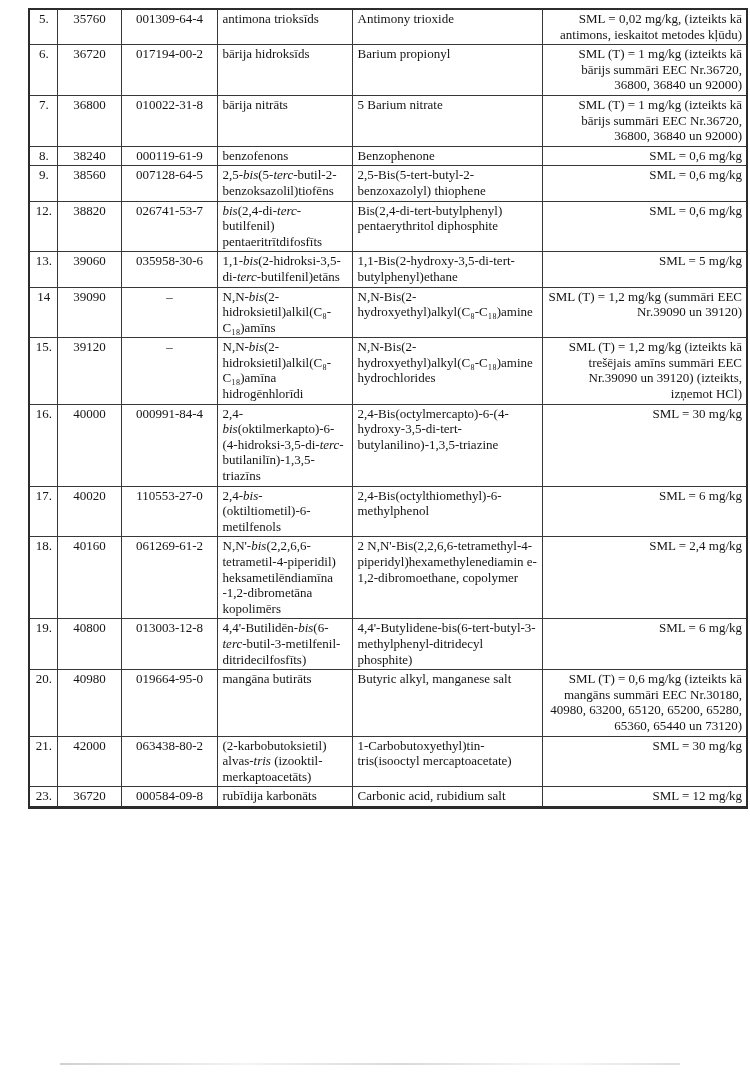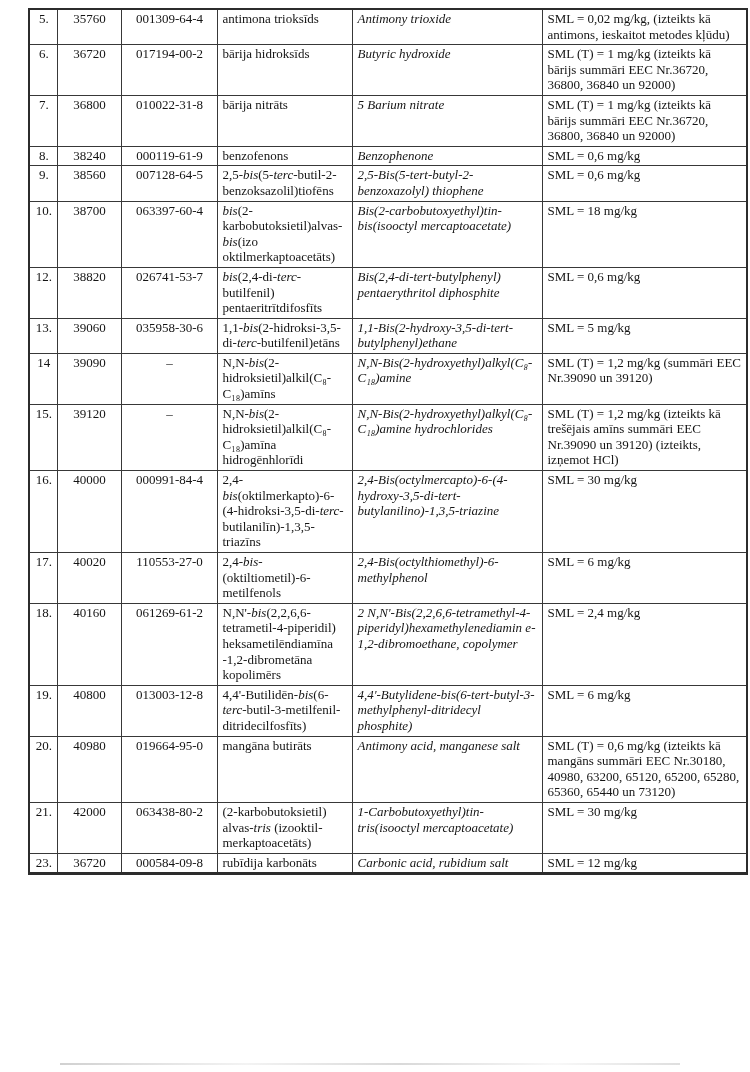--- a/index.html
+++ b/index.html
@@ -40,24 +40,24 @@
     word-wrap: break-word;
   }
   td.cell-row-number,
   td.cell-ref-number,
   td.cell-cas-number {
     text-align: center;
     padding-left: 2px;
     padding-right: 2px;
   }
   td.cell-name-en {
-    font-style: italic;
   }
   td.cell-restriction {
     padding-left: 6px;
+    text-align: right;
   }
   
   .scan-smudge {
     position: absolute;
     left: 60px;
     top: 1063px;
     width: 620px;
     height: 2px;
     background: linear-gradient(90deg, #bdbdbd, #eeeeee 30%, #c9c9c9 55%, #f5f5f5 80%, #d0d0d0);
     opacity: 0.7;
@@ -83,21 +83,21 @@
           <td class="cell-cas-number">001309-64-4</td>
           <td class="cell-name-lv">antimona trioksīds</td>
           <td class="cell-name-en">Antimony trioxide</td>
           <td class="cell-restriction">SML = 0,02 mg/kg, (izteikts kā antimons, ieskaitot metodes kļūdu)</td>
         </tr>
         <tr>
           <td class="cell-row-number">6.</td>
           <td class="cell-ref-number">36720</td>
           <td class="cell-cas-number">017194-00-2</td>
           <td class="cell-name-lv">bārija hidroksīds</td>
-          <td class="cell-name-en">Butyric hydroxide</td>
+          <td class="cell-name-en">Barium propionyl</td>
           <td class="cell-restriction">SML (T) = 1 mg/kg  (izteikts kā bārijs summāri EEC Nr.36720, 36800, 36840 un 92000)</td>
         </tr>
         <tr>
           <td class="cell-row-number">7.</td>
           <td class="cell-ref-number">36800</td>
           <td class="cell-cas-number">010022-31-8</td>
           <td class="cell-name-lv">bārija nitrāts</td>
           <td class="cell-name-en">5 Barium nitrate</td>
           <td class="cell-restriction">SML (T) = 1 mg/kg  (izteikts kā bārijs summāri EEC Nr.36720, 36800, 36840 un 92000)</td>
         </tr>
@@ -111,28 +111,20 @@
         </tr>
         <tr>
           <td class="cell-row-number">9.</td>
           <td class="cell-ref-number">38560</td>
           <td class="cell-cas-number">007128-64-5</td>
           <td class="cell-name-lv">2,5-<i>bis</i>(5-<i>terc</i>-butil-2-benzoksazolil)tiofēns</td>
           <td class="cell-name-en">2,5-Bis(5-tert-butyl-2-benzoxazolyl) thiophene</td>
           <td class="cell-restriction">SML = 0,6 mg/kg</td>
         </tr>
         <tr>
-          <td class="cell-row-number">10.</td>
-          <td class="cell-ref-number">38700</td>
-          <td class="cell-cas-number">063397-60-4</td>
-          <td class="cell-name-lv"><i>bis</i>(2-karbobutoksietil)alvas-<i>bis</i>(izo oktilmerkaptoacetāts)</td>
-          <td class="cell-name-en">Bis(2-carbobutoxyethyl)tin-bis(isooctyl mercaptoacetate)</td>
-          <td class="cell-restriction">SML = 18 mg/kg</td>
-        </tr>
-        <tr>
           <td class="cell-row-number">12.</td>
           <td class="cell-ref-number">38820</td>
           <td class="cell-cas-number">026741-53-7</td>
           <td class="cell-name-lv"><i>bis</i>(2,4-di-<i>terc</i>-butilfenil) pentaeritrītdifosfīts</td>
           <td class="cell-name-en">Bis(2,4-di-tert-butylphenyl) pentaerythritol diphosphite</td>
           <td class="cell-restriction">SML = 0,6 mg/kg</td>
         </tr>
         <tr>
           <td class="cell-row-number">13.</td>
           <td class="cell-ref-number">39060</td>
@@ -187,21 +179,21 @@
           <td class="cell-cas-number">013003-12-8</td>
           <td class="cell-name-lv">4,4'-Butilidēn-<i>bis</i>(6-<i>terc</i>-butil-3-metilfenil-ditridecilfosfīts)</td>
           <td class="cell-name-en">4,4'-Butylidene-bis(6-tert-butyl-3-methylphenyl-ditridecyl phosphite)</td>
           <td class="cell-restriction">SML = 6 mg/kg</td>
         </tr>
         <tr>
           <td class="cell-row-number">20.</td>
           <td class="cell-ref-number">40980</td>
           <td class="cell-cas-number">019664-95-0</td>
           <td class="cell-name-lv">mangāna butirāts</td>
-          <td class="cell-name-en">Antimony acid, manganese salt</td>
+          <td class="cell-name-en">Butyric alkyl, manganese salt</td>
           <td class="cell-restriction">SML (T) = 0,6 mg/kg  (izteikts kā mangāns summāri EEC Nr.30180, 40980, 63200, 65120, 65200, 65280, 65360, 65440 un 73120)</td>
         </tr>
         <tr>
           <td class="cell-row-number">21.</td>
           <td class="cell-ref-number">42000</td>
           <td class="cell-cas-number">063438-80-2</td>
           <td class="cell-name-lv">(2-karbobutoksietil) alvas-<i>tris</i> (izooktil-merkaptoacetāts)</td>
           <td class="cell-name-en">1-Carbobutoxyethyl)tin-tris(isooctyl mercaptoacetate)</td>
           <td class="cell-restriction">SML = 30 mg/kg</td>
         </tr>

